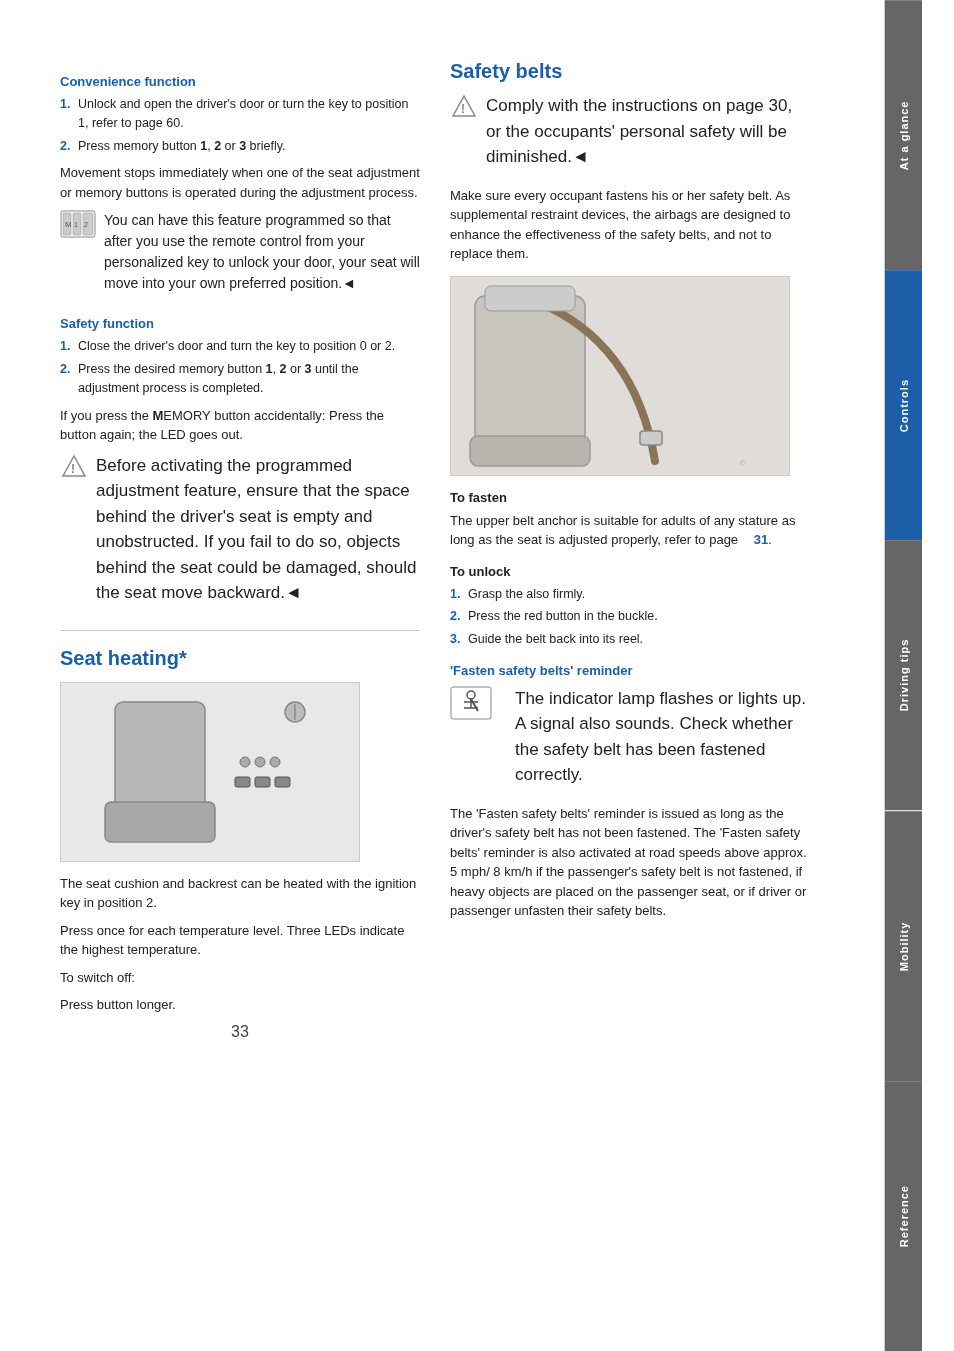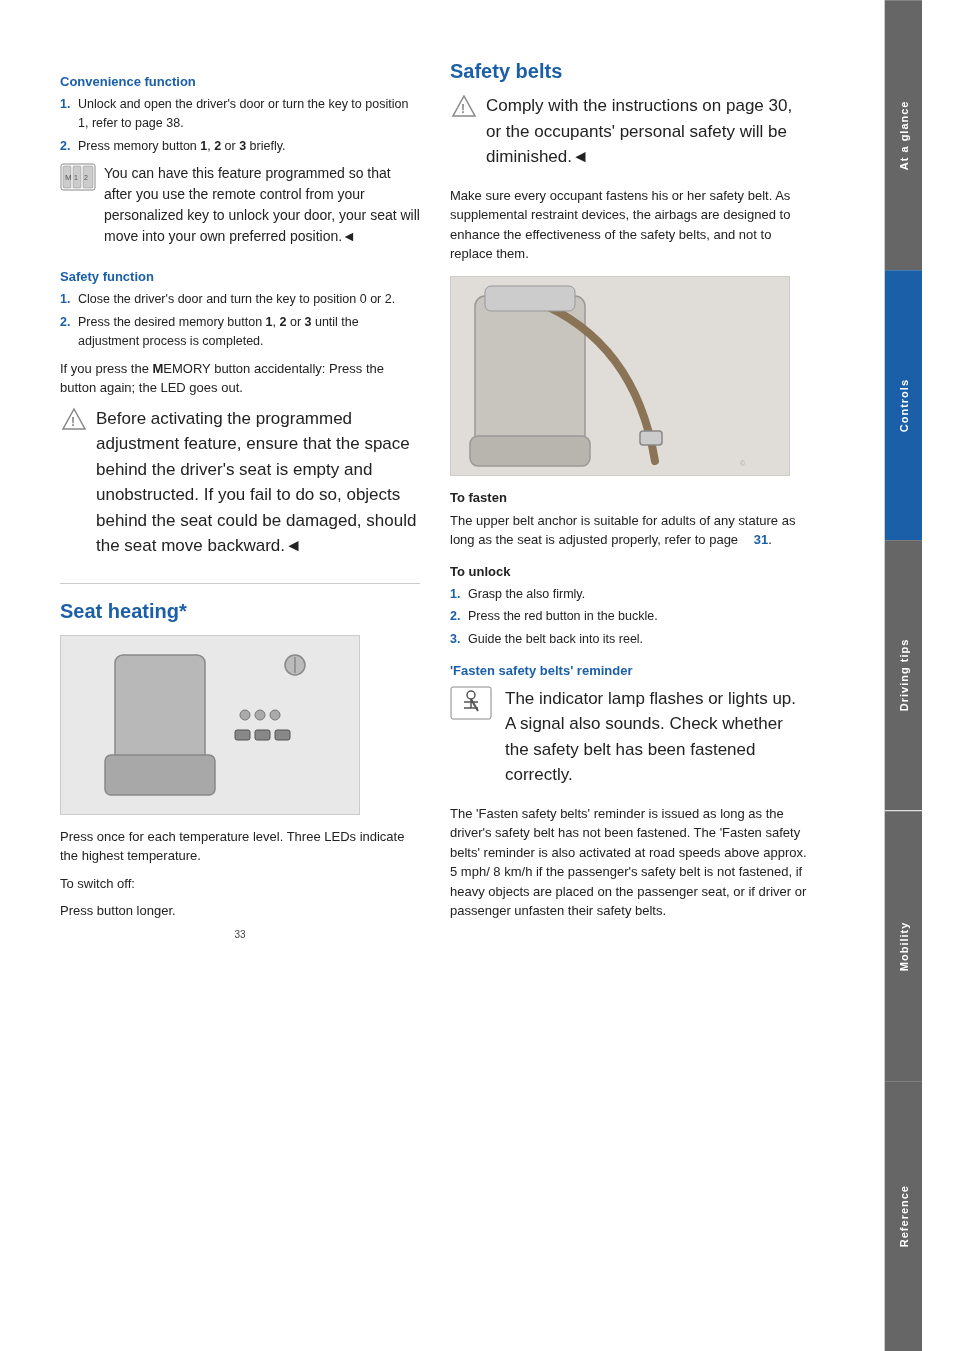--- a/index.html
+++ b/index.html
@@ -207,35 +207,35 @@
     }
 
     .section-divider {
       border: none;
       border-top: 1px solid #ccc;
       margin: 16px 0;
     }
 
     .page-number {
       text-align: center;
-      font-size: 10px;
+      font-size: 16px;
       color: #444;
     }
 
     .bold-text { font-weight: bold; margin-left: 12px; }
     .blue-text { color: #1a5fa8; }
 
     .seat-icon-svg {
       min-width: 38px;
     }
 
     .reminder-icon-box {
       display: flex;
       align-items: flex-start;
-      gap: 15px;
+      gap: 25px;
       margin-bottom: 8px;
       margin-top: 8px;
     }
 
     .seatbelt-reminder-icon {
       min-width: 40px;
     }
   </style>
 </head>
 <body>
@@ -243,28 +243,29 @@
 <div class="page-wrapper">
   <div class="main-content">
 
     <div class="left-column">
 
       <h3 class="sub-heading">Convenience function</h3>
 
       <ol>
         <li>
           <span class="num blue-text">1.</span>
-          <span>Unlock and open the driver's door or turn the key to position 1, refer to page 38.</span>
+          <span>Unlock and open the driver's door or turn the key to position 1, refer to page 60.</span>
         </li>
         <li>
           <span class="num blue-text">2.</span>
           <span>Press memory button <strong>1</strong>, <strong>2</strong> or <strong>3</strong> briefly.</span>
         </li>
       </ol>
 
+      <p>Movement stops immediately when one of the seat adjustment or memory buttons is operated during the adjustment process.</p>
 
       <div class="note-box">
         <div class="note-icon seat-icon-svg">
           <svg width="36" height="28" viewBox="0 0 36 28">
             <rect x="1" y="1" width="34" height="26" rx="2" fill="none" stroke="#888" stroke-width="1"></rect>
             <rect x="3" y="3" width="8" height="22" rx="1" fill="#ccc" stroke="#888" stroke-width="0.5"></rect>
             <rect x="13" y="3" width="8" height="22" rx="1" fill="#ccc" stroke="#888" stroke-width="0.5"></rect>
             <rect x="23" y="3" width="10" height="22" rx="1" fill="#ccc" stroke="#888" stroke-width="0.5"></rect>
             <text x="5" y="17" font-size="8" fill="#555">M</text>
             <text x="14" y="17" font-size="7" fill="#555">1</text>
@@ -316,20 +317,21 @@
 
           <rect x="160" y="85" width="15" height="10" rx="2" fill="#888" stroke="#555" stroke-width="1"></rect>
           <rect x="180" y="85" width="15" height="10" rx="2" fill="#888" stroke="#555" stroke-width="1"></rect>
           <rect x="200" y="85" width="15" height="10" rx="2" fill="#888" stroke="#555" stroke-width="1"></rect>
 
           <circle cx="220" cy="20" r="10" fill="#bbb" stroke="#888" stroke-width="1.5"></circle>
           <line x1="220" y1="12" x2="220" y2="28" stroke="#888" stroke-width="1.5"></line>
         </svg>
       </div>
 
+      <p>The seat cushion and backrest can be heated with the ignition key in position 2.</p>
       <p>Press once for each temperature level. Three LEDs indicate the highest temperature.</p>
       <p>To switch off:</p>
       <p>Press button longer.</p>
 
       <div class="page-number">33</div>
     </div>
 
     <div class="right-column">
 
       <h2 class="section-heading">Safety belts</h2>

